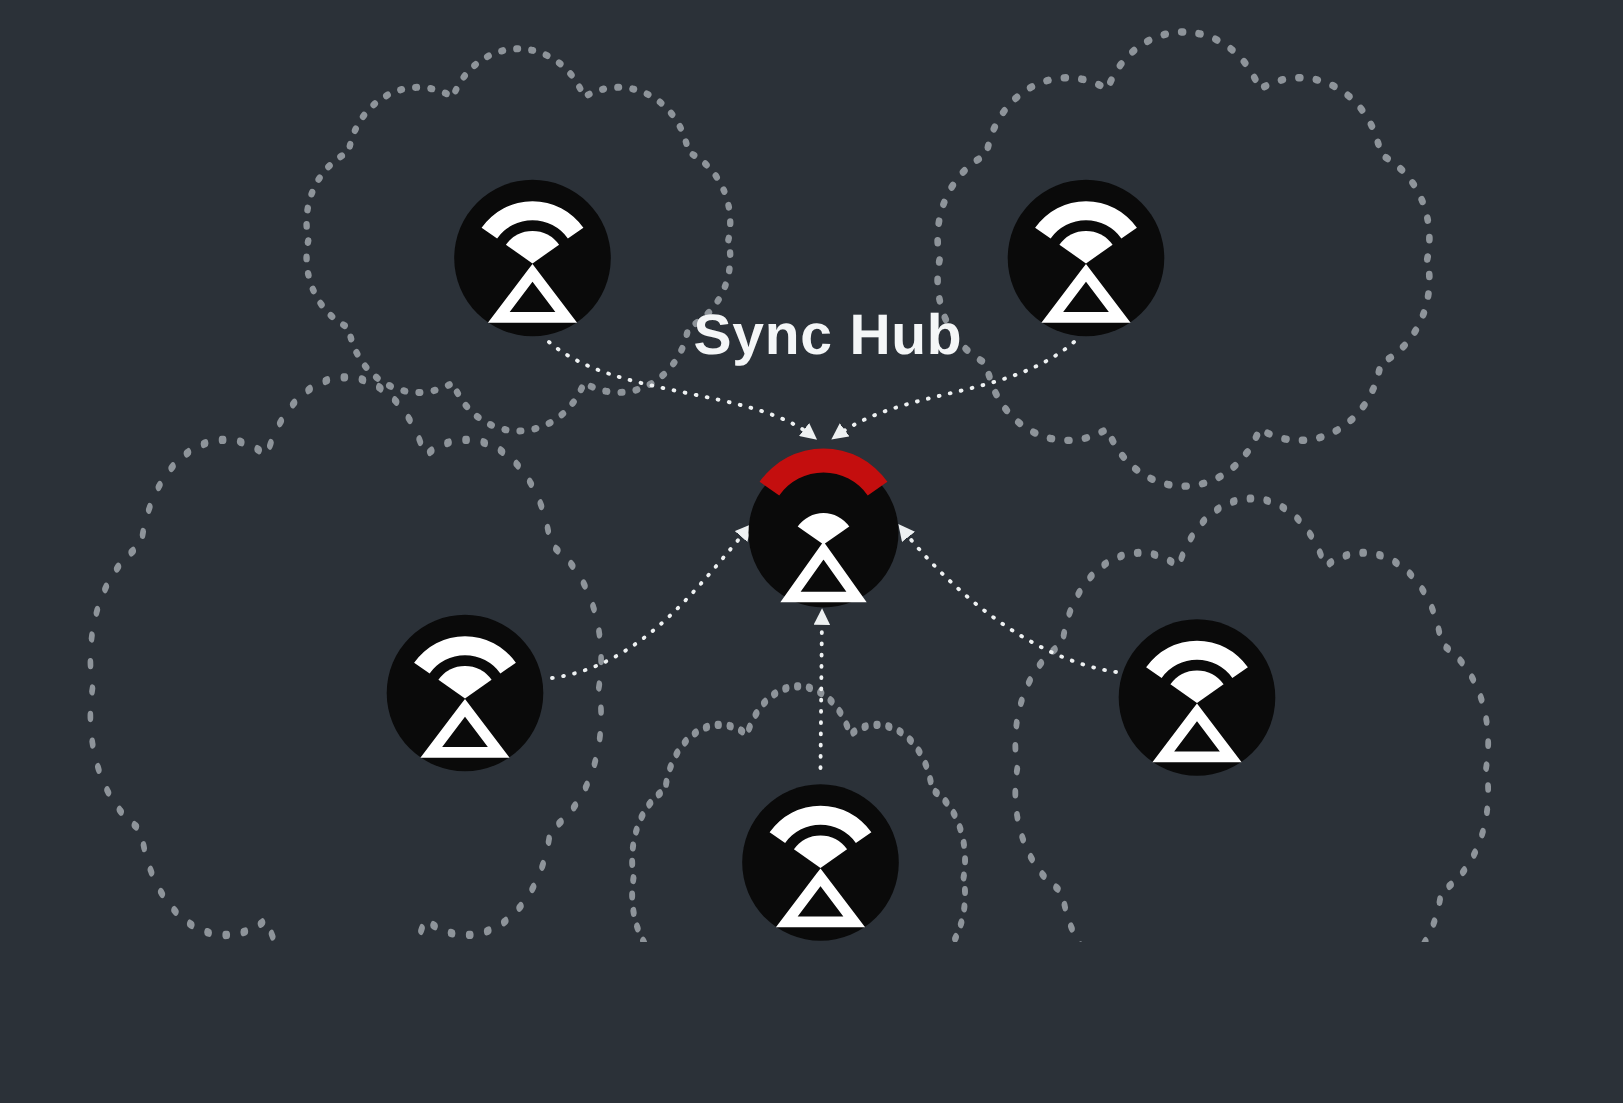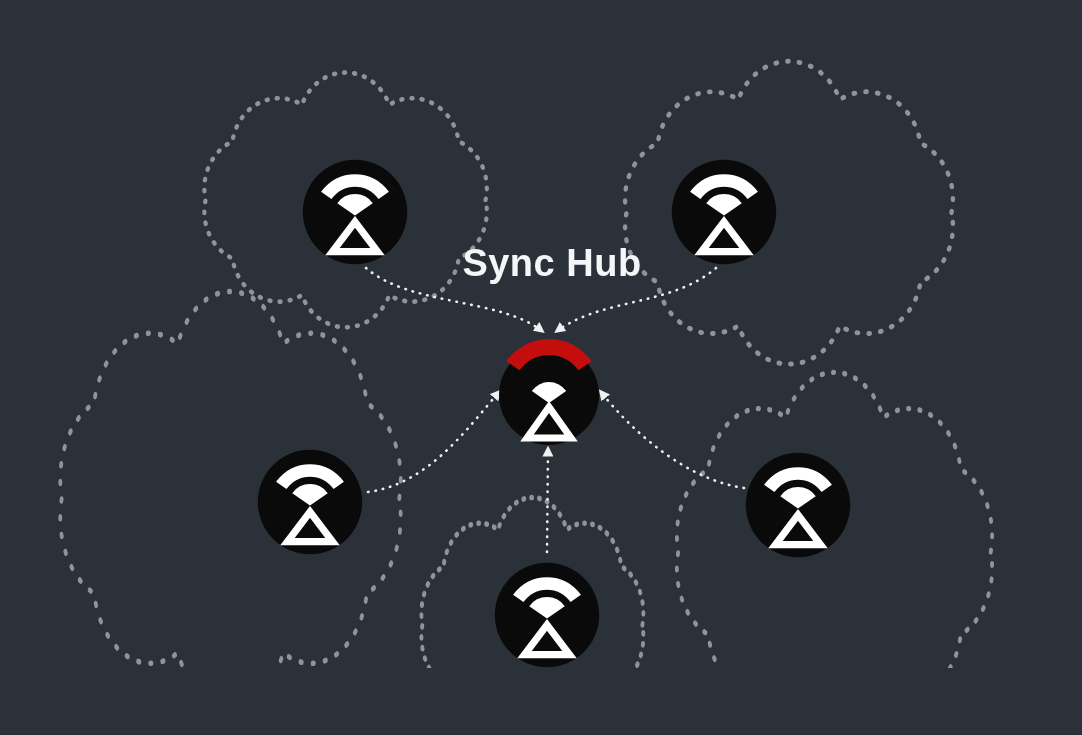--- a/index.html
+++ b/index.html
@@ -7,21 +7,20 @@
     padding: 0;
     background: var(--background, #2b3138);
   }
   .stage {
     width: 1082px;
     height: 628px;
     position: relative;
     overflow: hidden;
     background: var(--background, #2b3138);
     font-family: "Liberation Sans", sans-serif;
-    margin-top: 40px;
   }
   svg { display: block; }
 
   .cloud {
     fill: none;
     stroke: var(--cloud-outline, #8e949a);
     stroke-linecap: round;
     stroke-dasharray: 1 8;
   }
   .c1 { stroke-width: 3.8; }

